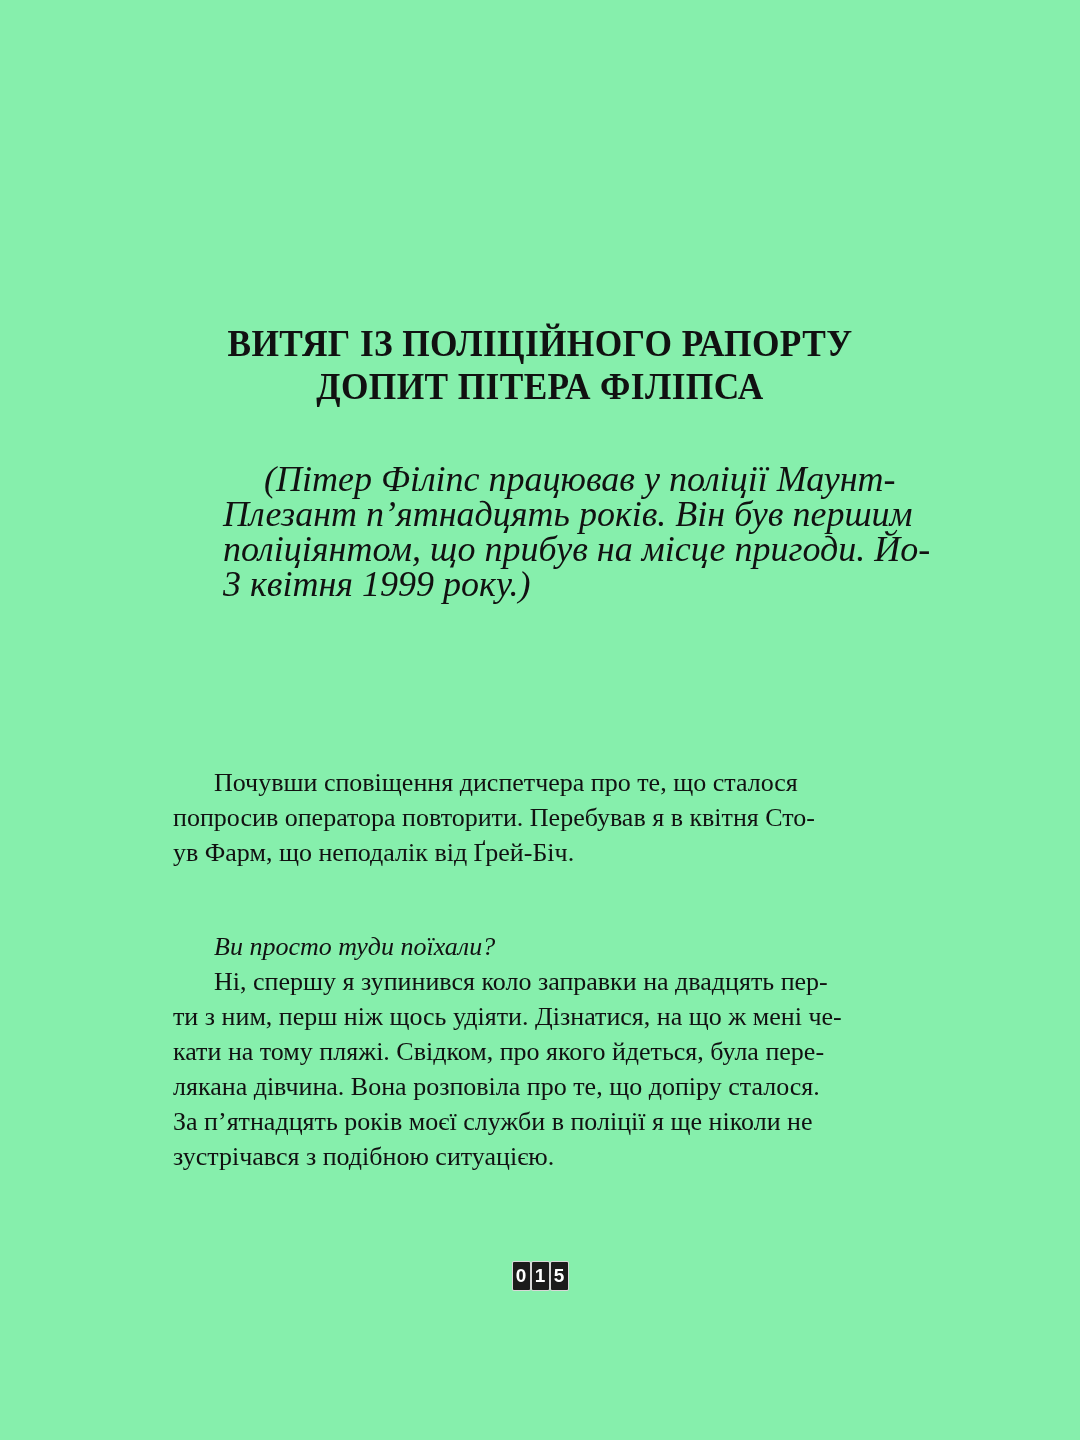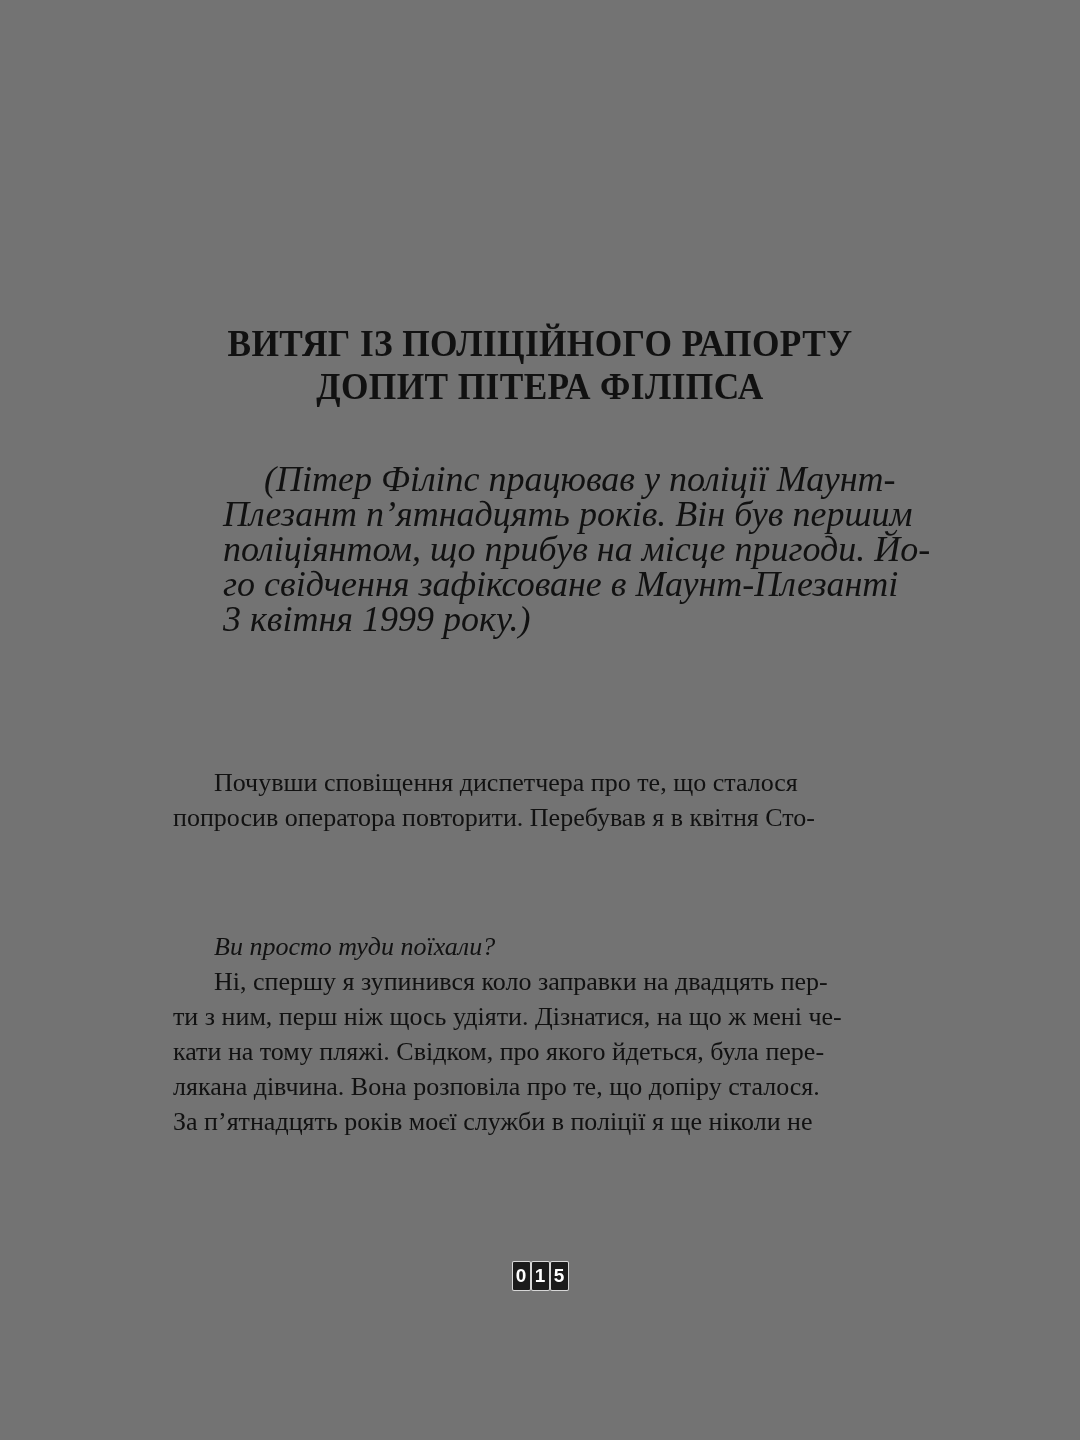--- a/index.html
+++ b/index.html
@@ -14,21 +14,21 @@
     position: relative;
     overflow: hidden;
     font-family: "Liberation Serif", "DejaVu Serif", serif;
     color: #0d0d0d;
     -webkit-font-smoothing: antialiased;
   }
 
   .page {
     position: absolute;
     inset: 0;
-    background: #737373;
+    background: #86efac;
   }
 
   
   .chapter-heading {
     position: absolute;
     top: 322px;
     left: 0;
     width: 1080px;
     text-align: center;
   }
@@ -140,39 +140,40 @@
 
   <div class="chapter-heading">
     <span class="title-line">ВИТЯГ ІЗ ПОЛІЦІЙНОГО РАПОРТУ</span>
     <span class="title-line">ДОПИТ ПІТЕРА ФІЛІПСА</span>
   </div>
 
   <div class="editorial-note">
     <span class="ln first">(Пітер Філіпс працював у поліції Маунт-</span>
     <span class="ln">Плезант п’ятнадцять років. Він був першим</span>
     <span class="ln">поліціянтом, що прибув на місце пригоди. Йо-</span>
-    <span class="ln">го свідчення зафіксоване в Маунт-Плезанті</span>
     <span class="ln">3 квітня 1999 року.)</span>
   </div>
 
   <div class="body-column para" id="paragraph-opening">
     <span class="ln first">Почувши сповіщення диспетчера про те, що сталося</span>
     <span class="ln">попросив оператора повторити. Перебував я в квітня Сто-</span>
+    <span class="ln">ув Фарм, що неподалік від Ґрей-Біч.</span>
   </div>
 
   <div class="body-column para italic" id="question-line">
     <span class="ln first">Ви просто туди поїхали?</span>
   </div>
 
   <div class="body-column para" id="paragraph-answer">
     <span class="ln first">Ні, спершу я зупинився коло заправки на двадцять пер-</span>
     <span class="ln">ти з ним, перш ніж щось удіяти. Дізнатися, на що ж мені че-</span>
     <span class="ln">кати на тому пляжі. Свідком, про якого йдеться, була пере-</span>
     <span class="ln">лякана дівчина. Вона розповіла про те, що допіру сталося.</span>
     <span class="ln">За п’ятнадцять років моєї служби в поліції я ще ніколи не</span>
+    <span class="ln">зустрічався з подібною ситуацією.</span>
   </div>
 
   <div class="page-number">
     <span class="digit-box">0</span>
     <span class="digit-box">1</span>
     <span class="digit-box">5</span>
   </div>
 
 </div>
 

